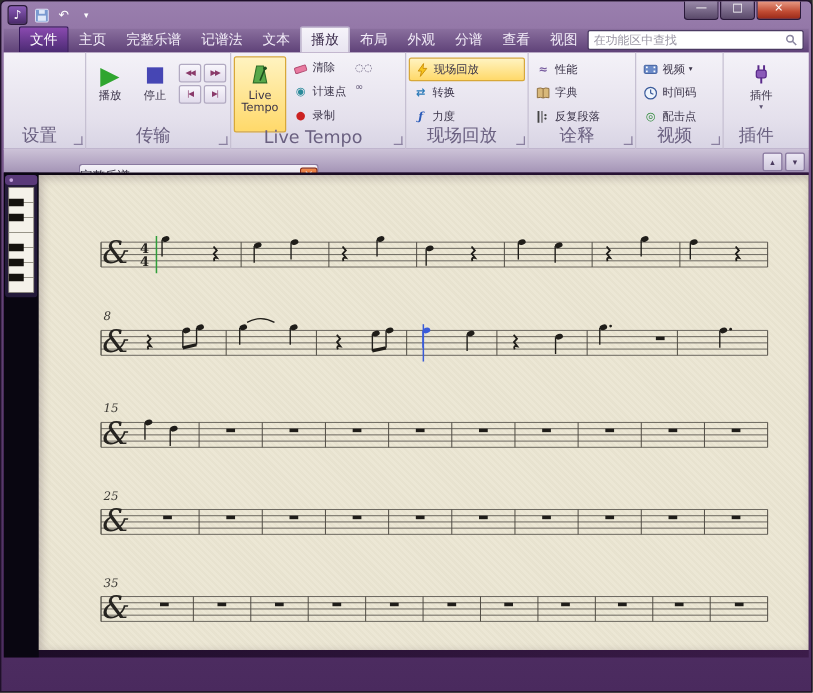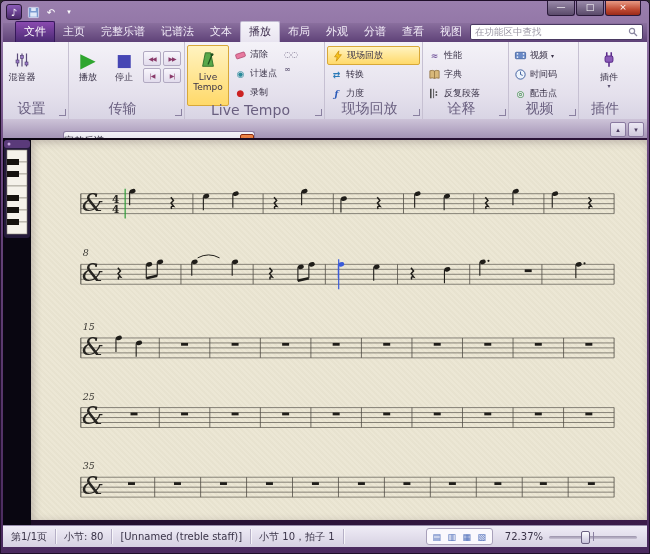--- a/index.html
+++ b/index.html
@@ -128,33 +128,20 @@
         <circle cx="4" cy="4" r="2.6" fill="none" stroke="#8a86a0" stroke-width="1.2"></circle>
         <line x1="6" y1="6" x2="9" y2="9" stroke="#8a86a0" stroke-width="1.2"></line>
       </svg>
     </div>
   </div>
 
   <div class="ribbon">
 
     <div class="group" style="width:66px">
       <div class="grow">
-        <div class="bigbtn">
-          <span class="bigic">
-            <svg width="16" height="16" viewBox="0 0 16 16">
-                <line x1="3.5" y1="1.5" x2="3.5" y2="14.5" stroke="#5a4a7a" stroke-width="1.2"></line>
-                <line x1="8" y1="1.5" x2="8" y2="14.5" stroke="#5a4a7a" stroke-width="1.2"></line>
-                <line x1="12.5" y1="1.5" x2="12.5" y2="14.5" stroke="#5a4a7a" stroke-width="1.2"></line>
-                <rect x="2" y="8" width="3" height="3" fill="#9a7ac8" stroke="#4a3a6a" stroke-width="0.6"></rect>
-                <rect x="6.5" y="3.5" width="3" height="3" fill="#9a7ac8" stroke="#4a3a6a" stroke-width="0.6"></rect>
-                <rect x="11" y="10" width="3" height="3" fill="#9a7ac8" stroke="#4a3a6a" stroke-width="0.6"></rect>
-              </svg>
-          </span>
-          <span class="blbl">混音器</span>
-        </div>
       </div>
       <span class="glabel">设置</span>
       <span class="launcher"></span>
     </div>
 
     <div class="group" style="width:116px">
       <div class="grow">
         <div class="bigbtn">
           <span class="bigic playic">▶</span>
           <span class="blbl">播放</span>
@@ -532,33 +519,14 @@
           <rect x="419.26000000000005" y="344" width="7" height="2.8" fill="#1f1d19"></rect>
           <rect x="464.89" y="344" width="7" height="2.8" fill="#1f1d19"></rect>
           <rect x="510.52" y="344" width="7" height="2.8" fill="#1f1d19"></rect>
           <rect x="558.685" y="344" width="7" height="2.8" fill="#1f1d19"></rect>
           <line x1="94.465" y1="49" x2="94.465" y2="79" stroke="#2f9e3a" stroke-width="1.2"></line>
           <line x1="308.685" y1="120" x2="308.685" y2="150" stroke="#3a5bd9" stroke-width="1.2"></line>
         </svg>
     </div>
   </div>
 
-  <div class="statusbar">
-    <div class="seg">第1/1页</div>
-    <div class="seg">小节: 80</div>
-    <div class="seg">[Unnamed (treble staff)]</div>
-    <div class="seg">小节 10，拍子 1</div>
-    <div class="spacer"></div>
-    <div class="viewgroup">
-      <div class="viewbtn">▤</div>
-      <div class="viewbtn">▥</div>
-      <div class="viewbtn">▦</div>
-      <div class="viewbtn">▧</div>
-    </div>
-    <div class="zoomtxt">72.37%</div>
-    <div class="slider">
-      <div class="track"></div>
-      <div class="tick"></div>
-      <div class="thumb"></div>
-    </div>
-  </div>
 
 </div>
 
 </body></html>

